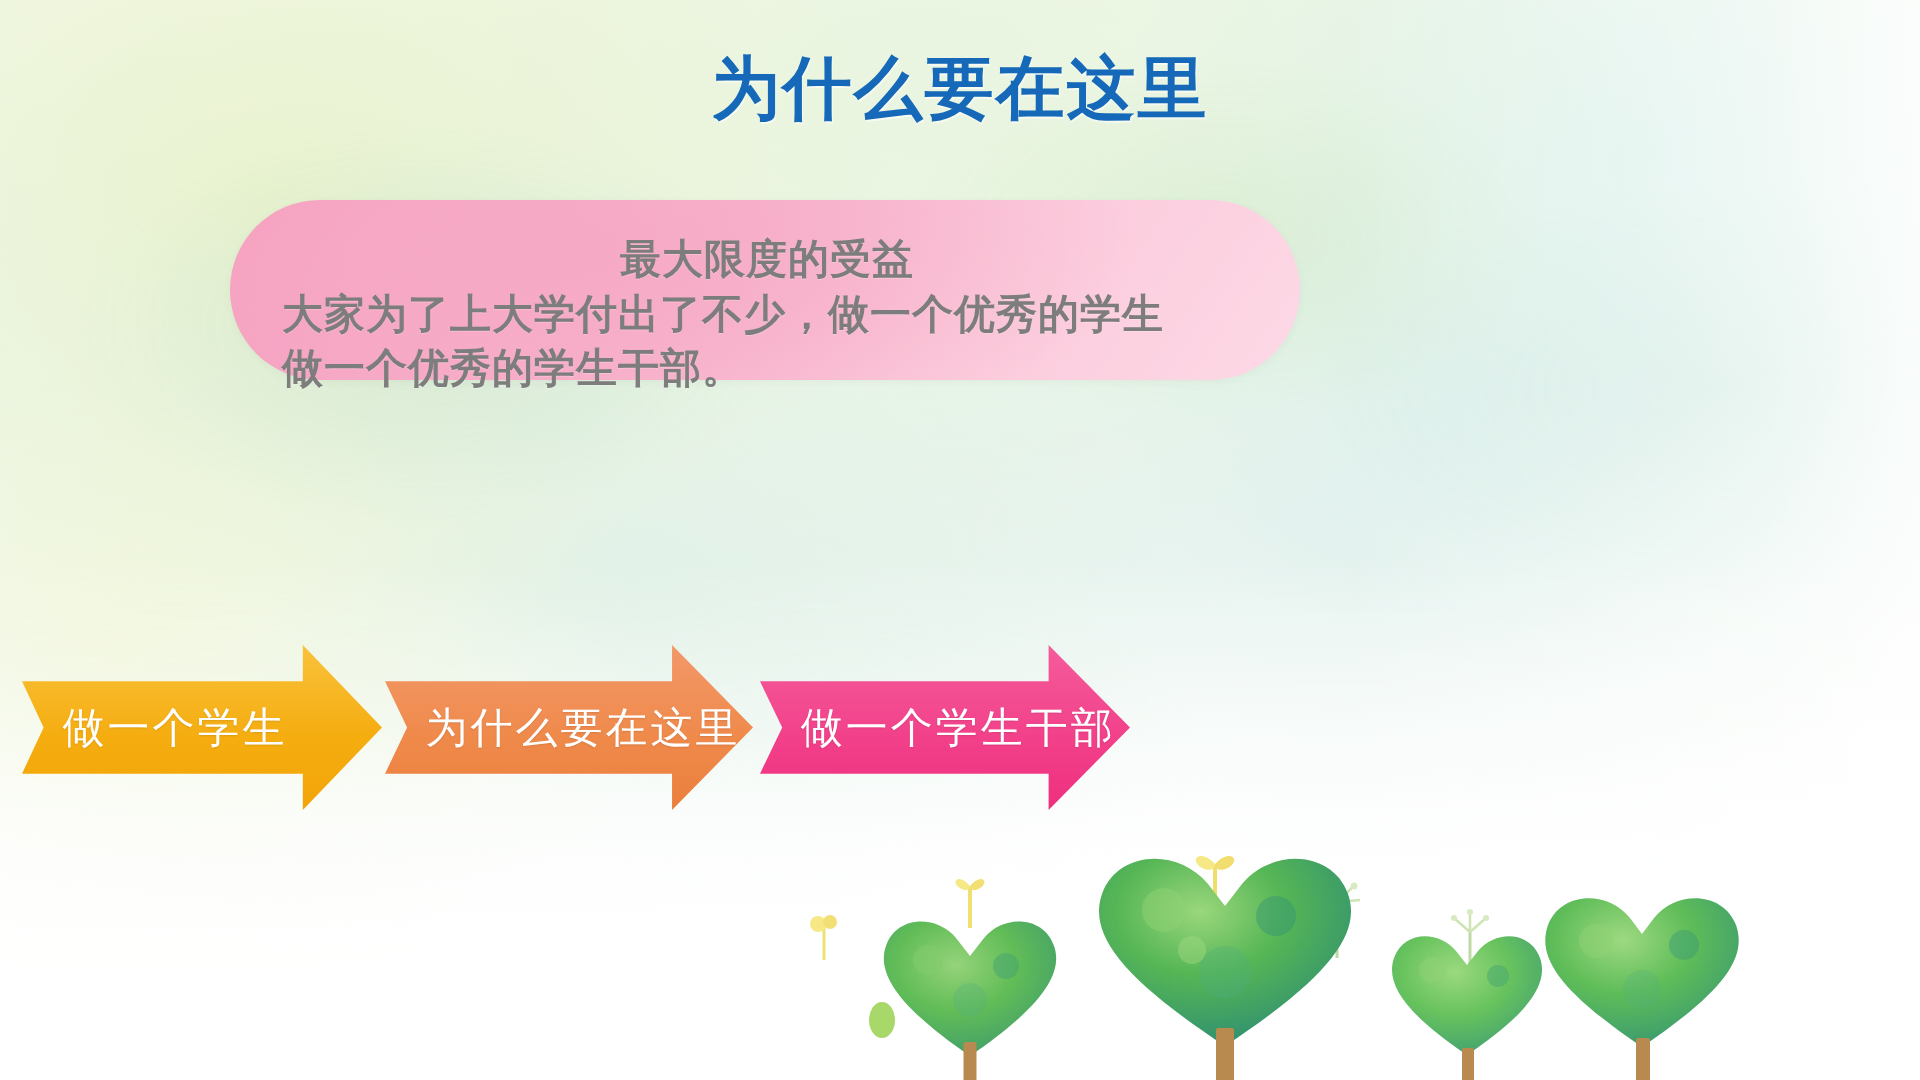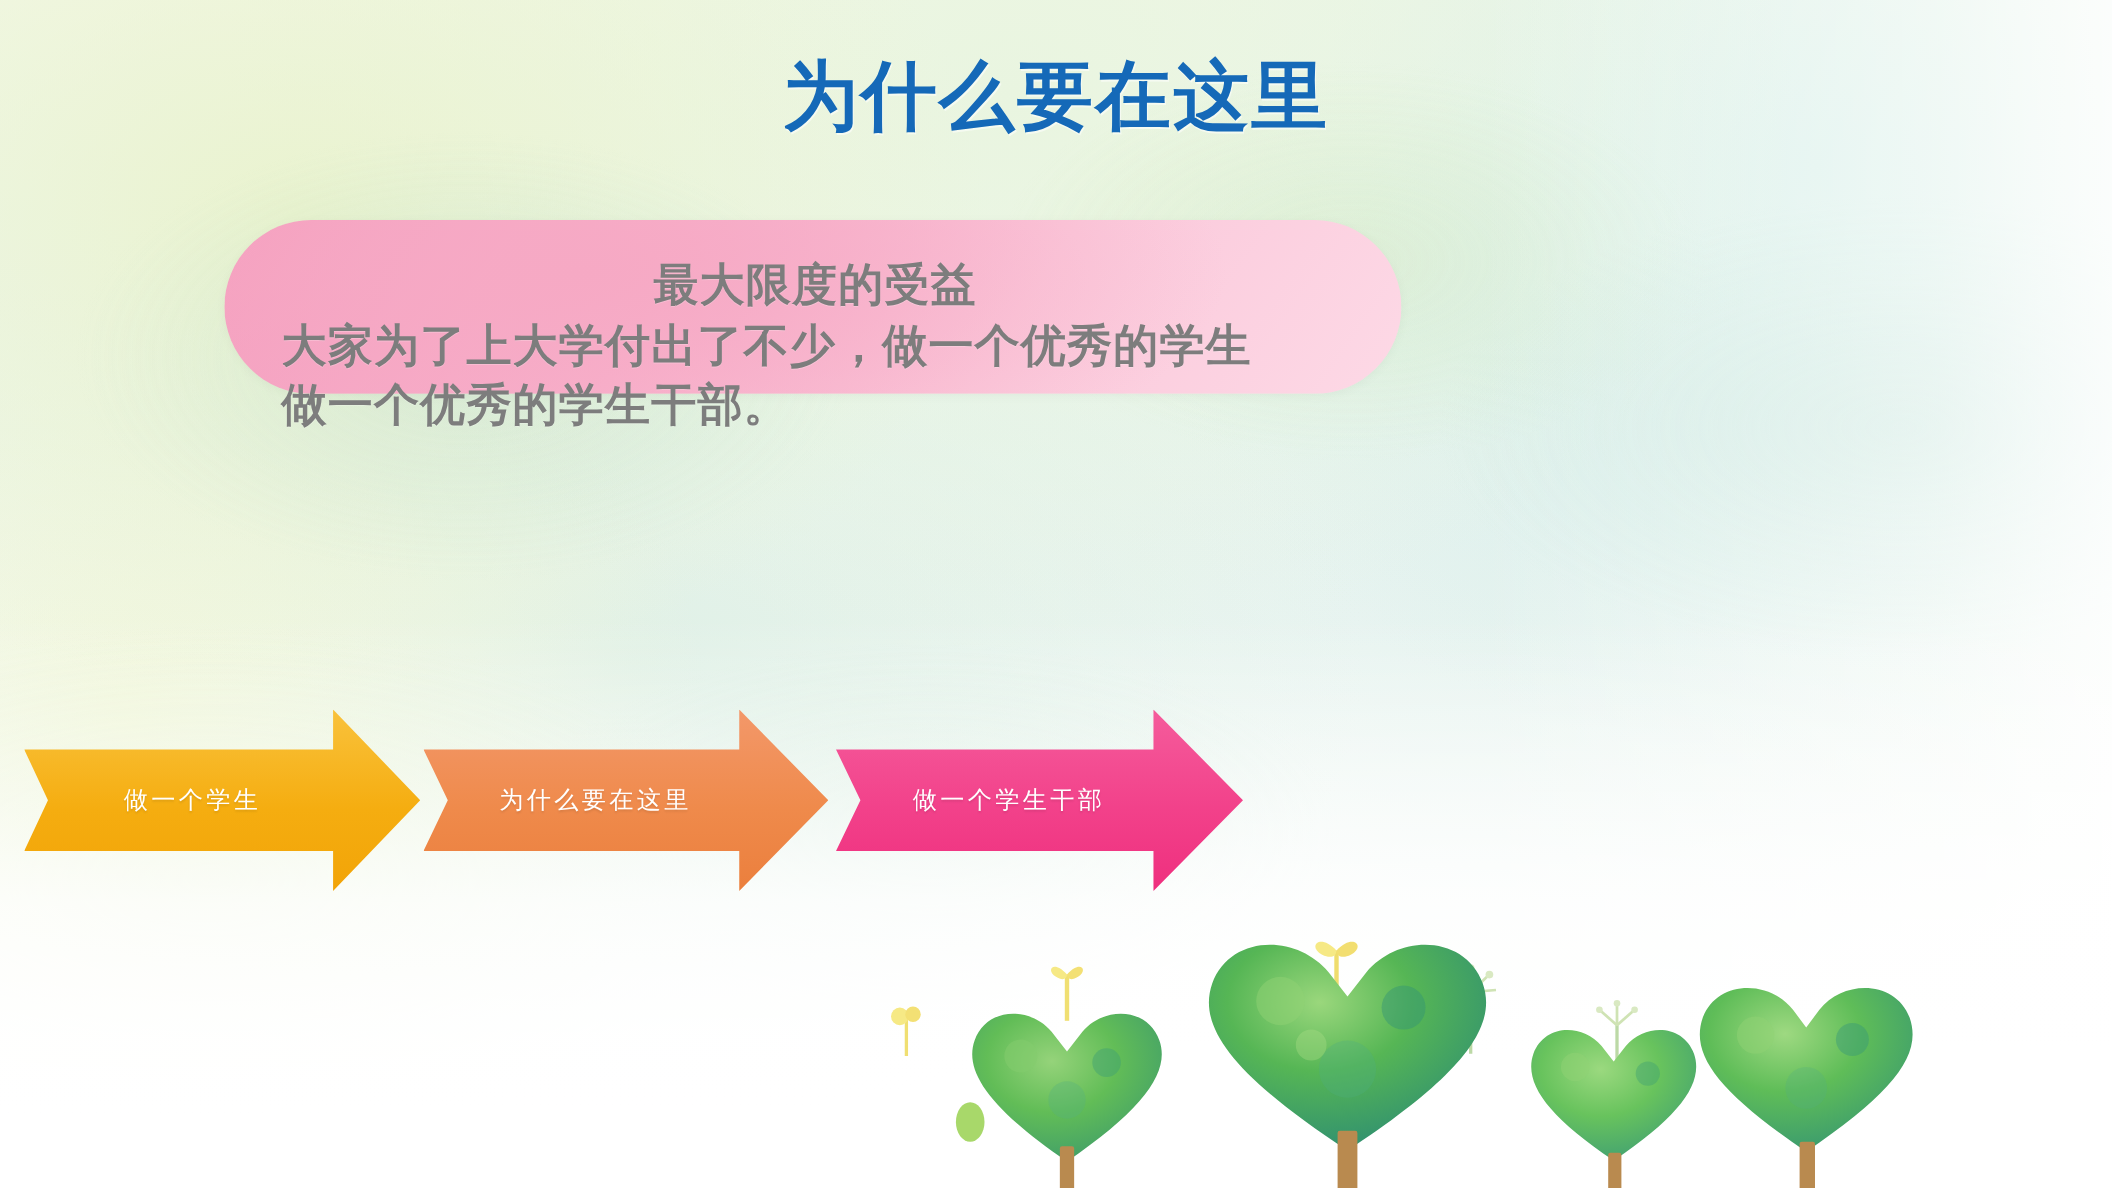--- a/index.html
+++ b/index.html
@@ -54,21 +54,21 @@
     font-family:"DejaVu Sans","Liberation Sans",sans-serif;
     font-weight:bold;
     font-size:69px;line-height:1.05;
     letter-spacing:2px;
     color:#1569b8;
     text-shadow:1px 2px 0 rgba(255,255,255,.55);
   }
 
   
   #callout{
-    position:absolute;left:204px;top:200px;width:1070px;height:158px;
+    position:absolute;left:230px;top:200px;width:1070px;height:180px;
     border-radius:118px;
     background:
       radial-gradient(ellipse 820px 300px at 30% 30%, #f6a9c4 0%, rgba(246,169,196,0) 72%),
       linear-gradient(125deg,#f49cbd 0%,#f8b2cd 38%,#fbc9db 66%,#fdd9e6 100%);
     box-shadow:0 2px 10px rgba(0,0,0,.04);
   }
   #callout-text{
     position:absolute;left:52px;right:48px;top:32px;
     color:#7d7d7d;
     font-family:"DejaVu Sans","Liberation Sans",sans-serif;
@@ -94,21 +94,21 @@
     position:absolute;inset:0;
     clip-path:polygon(0 22%, 78% 22%, 78% 0%, 100% 50%, 78% 100%, 78% 78%, 0 78%, 6% 50%);
   }
   .arrow-label{
     position:absolute;
     left:11%;right:26%;
     top:50%;transform:translateY(-50%);
     text-align:center;
     color:#ffffff;
     font-family:"DejaVu Serif","Liberation Serif",serif;
-    font-size:22px;
+    font-size:42px;
     letter-spacing:3px;
     white-space:nowrap;
     text-shadow:0 1px 2px rgba(0,0,0,.10);
   }
 
   
   #decor{position:absolute;left:880px;bottom:0;width:1040px;height:290px;pointer-events:none;}
   .tree{position:absolute;bottom:0;}
   .canopy{position:absolute;left:0;top:0;}
   .trunk{position:absolute;left:50%;transform:translateX(-50%);background:#b98a4f;border-radius:2px;}

